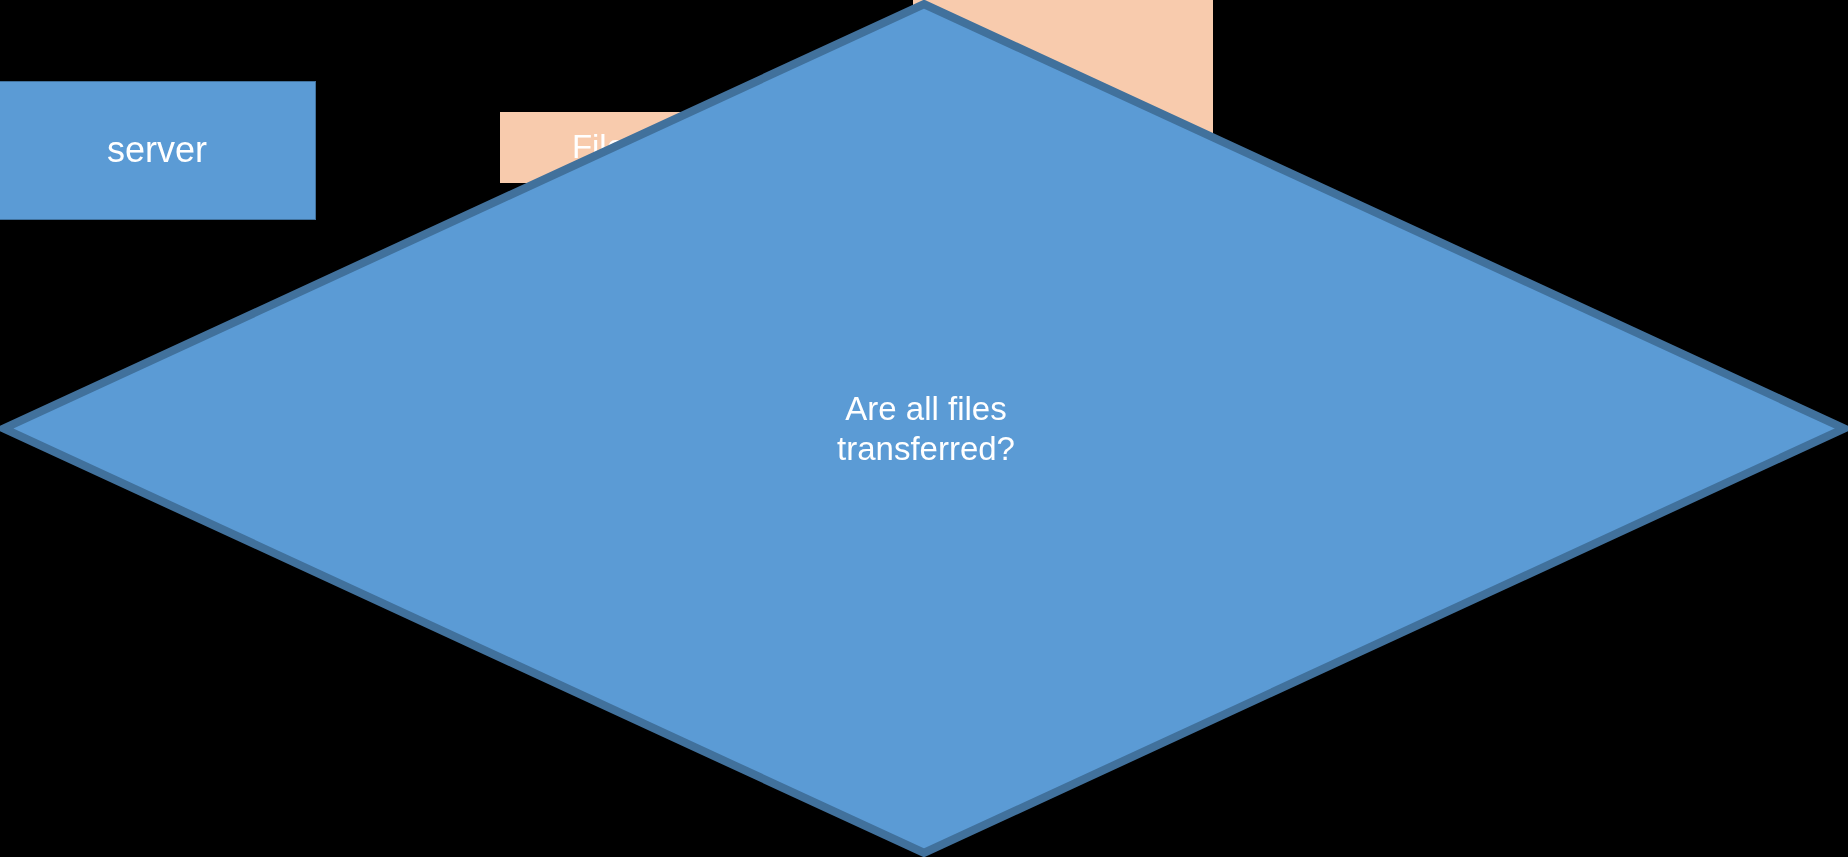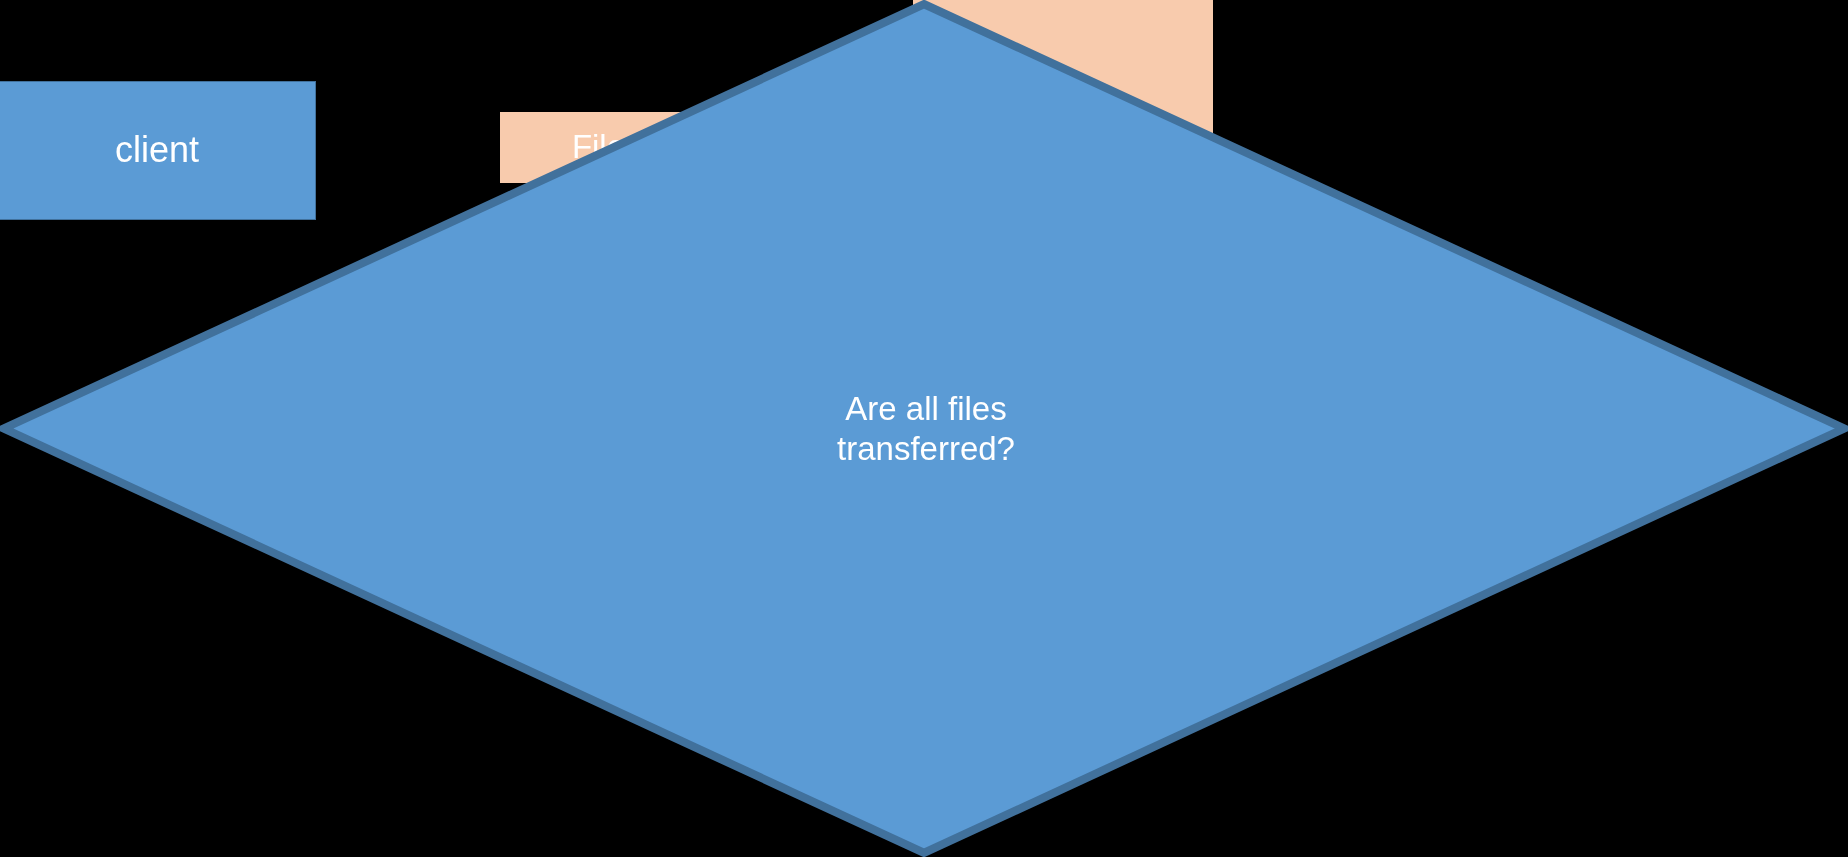--- a/index.html
+++ b/index.html
@@ -122,21 +122,21 @@
     box-sizing: border-box;
     padding-left: 14px;
   }
 </style>
 </head>
 <body>
 
 <div class="canvas">
 
   <div class="node rect fill-blue" id="node-client">
-    <span>client</span>
+    <span>server</span>
   </div>
 
   <div class="node rect fill-peach" id="node-file-attach">
     <span>File attach</span>
   </div>
 
   <div class="node rect fill-peach" id="node-upload">
     <span>upload</span>
   </div>
 

